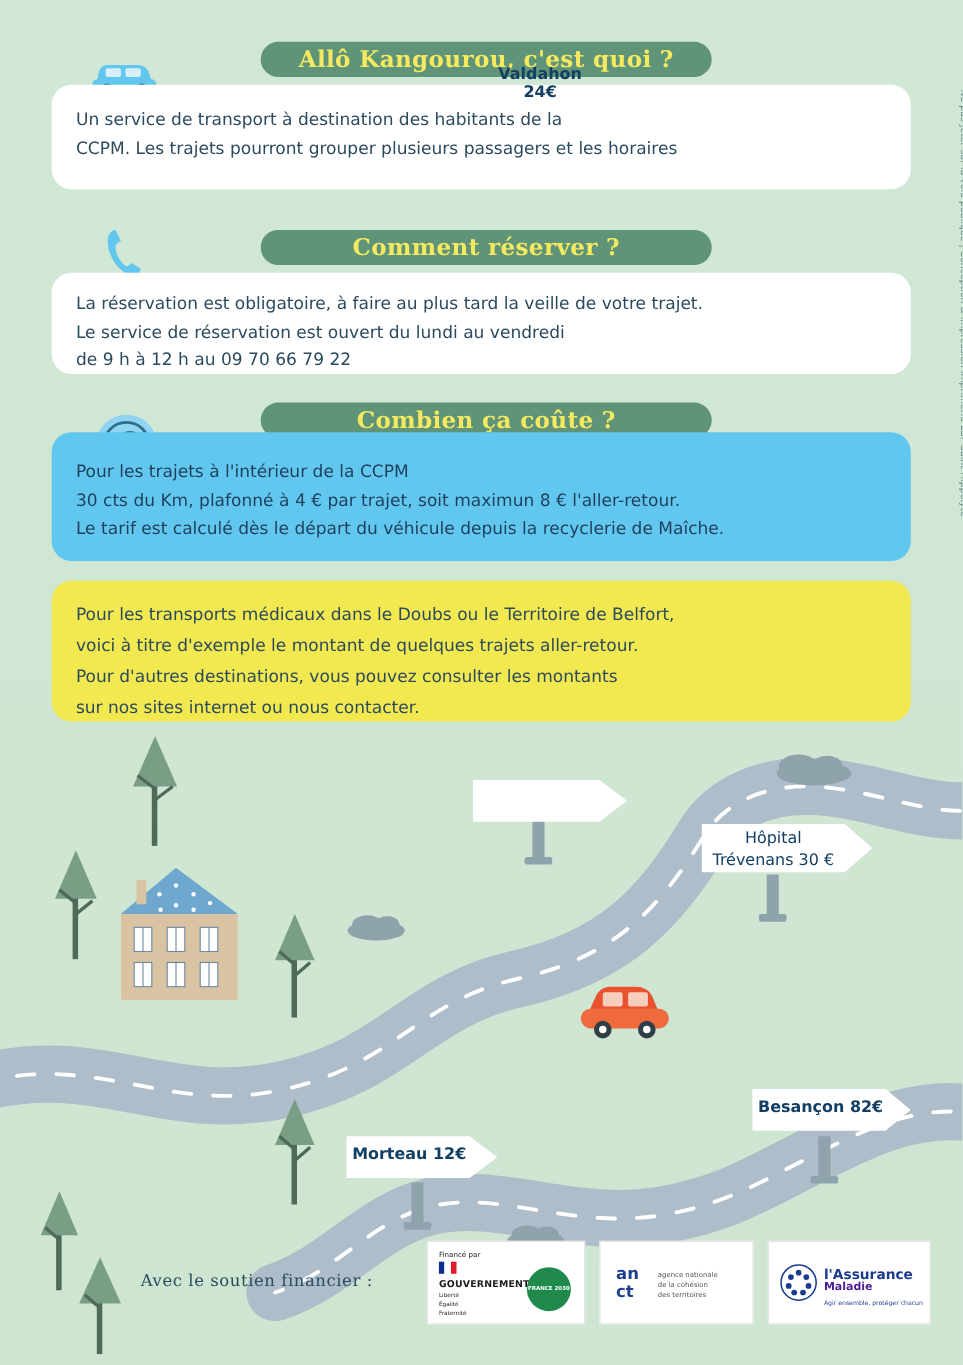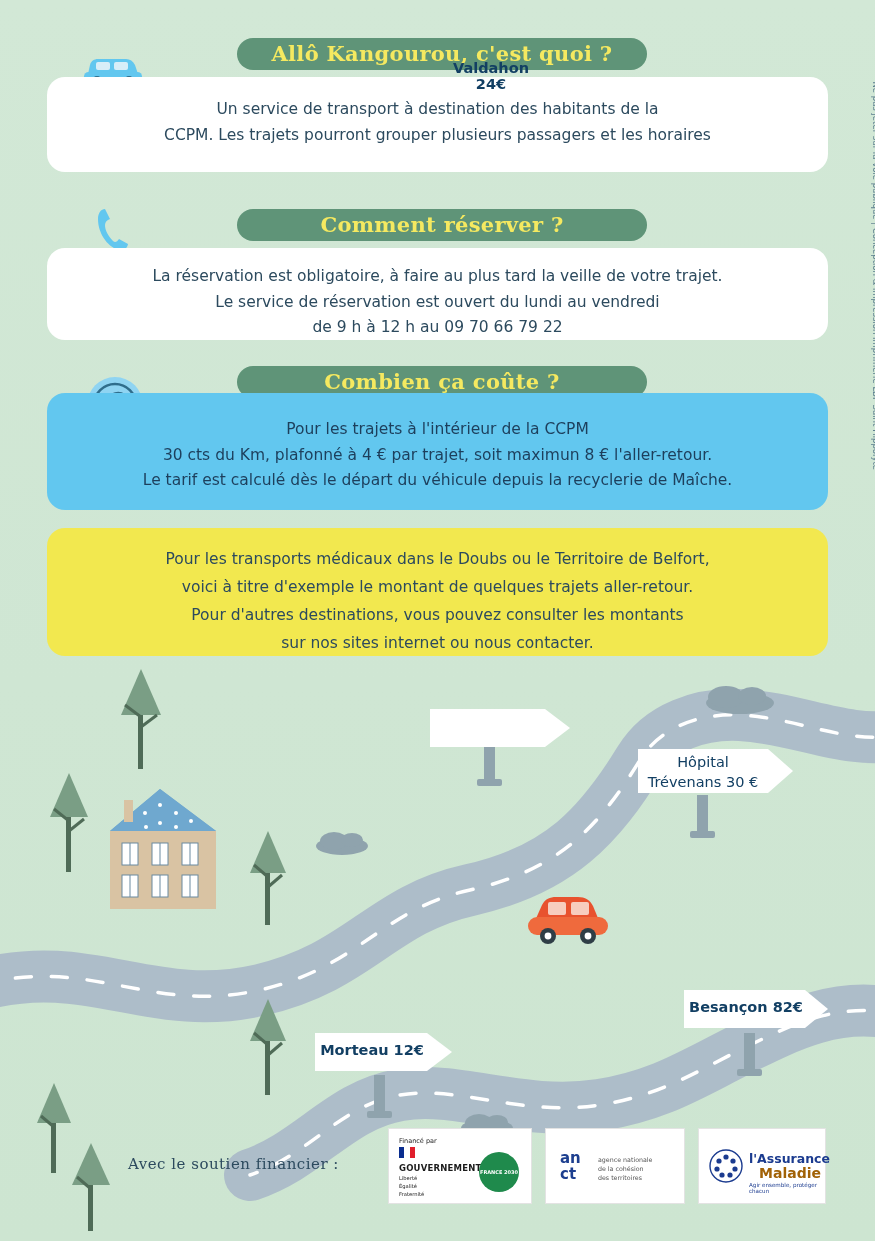--- a/index.html
+++ b/index.html
@@ -40,21 +40,20 @@
 
   
   .card {
     position: absolute;
     border-radius: 18px;
     box-sizing: border-box;
     padding: 16px 22px;
     color: #2c4a5e;
     font-size: 15.5px;
     line-height: 1.65;
-    text-align: center;
   }
   .card.white { background: #ffffff; }
   .card.blue  { background: #62c7ef; color: #1d3f5c; }
   .card.yellow{ background: #f2e84f; color: #2c4a5e; }
   .card p { margin: 0; }
 
   
   .icon-wrap { position: absolute; }
 
   
@@ -322,33 +321,33 @@
   </div>
 
   <div class="logo-box" style="left:545px; top:1128px; width:140px; height:76px;">
     <div style="position:absolute; left:14px; top:22px; font-size:15px; font-weight:bold; color:#1d3f8f; line-height:1.05; white-space:pre;">an
 ct</div>
     <div style="position:absolute; left:52px; top:26px; font-size:6.3px; color:#555; line-height:1.45; white-space:pre;">agence nationale
 de la cohésion
 des territoires</div>
   </div>
 
-  <div class="logo-box" style="left:698px; top:1128px; width:128px; height:76px;">
+  <div class="logo-box" style="left:698px; top:1128px; width:148px; height:76px;">
     <svg style="position:absolute; left:10px; top:20px;" width="34" height="34" viewBox="0 0 34 34">
       <circle cx="17" cy="17" r="16" fill="#ffffff" stroke="#1b3b8f" stroke-width="1.4"></circle>
       <g fill="#1b3b8f">
         <circle cx="17" cy="8" r="2.6"></circle>
           <circle cx="10" cy="12" r="2.6"></circle>
           <circle cx="24" cy="12" r="2.6"></circle>
         <circle cx="8" cy="20" r="2.6"></circle>
           <circle cx="26" cy="20" r="2.6"></circle>
         <circle cx="13" cy="26" r="2.6"></circle>
           <circle cx="21" cy="26" r="2.6"></circle>
       </g>
     </svg>
     <div style="position:absolute; left:50px; top:22px; font-size:12.5px; font-weight:bold; color:#1b3b8f;">l'Assurance</div>
-    <div style="position:absolute; left:60px; top:36px; font-size:14px; font-weight:bold; color:#a16207;">Maladie</div>
+    <div style="position:absolute; left:50px; top:36px; font-size:10px; font-weight:bold; color:#4c1d95;">Maladie</div>
     <div style="position:absolute; left:50px; top:53px; font-size:5.6px; color:#1b3b8f;">Agir ensemble, protéger chacun</div>
   </div>
 
   <div class="side-text">Ne pas jeter sur la voie publique | Conception &amp; impression Imprimerie LBF Saint-Hippolyte</div>
 
 </div>
 
 </body></html>

